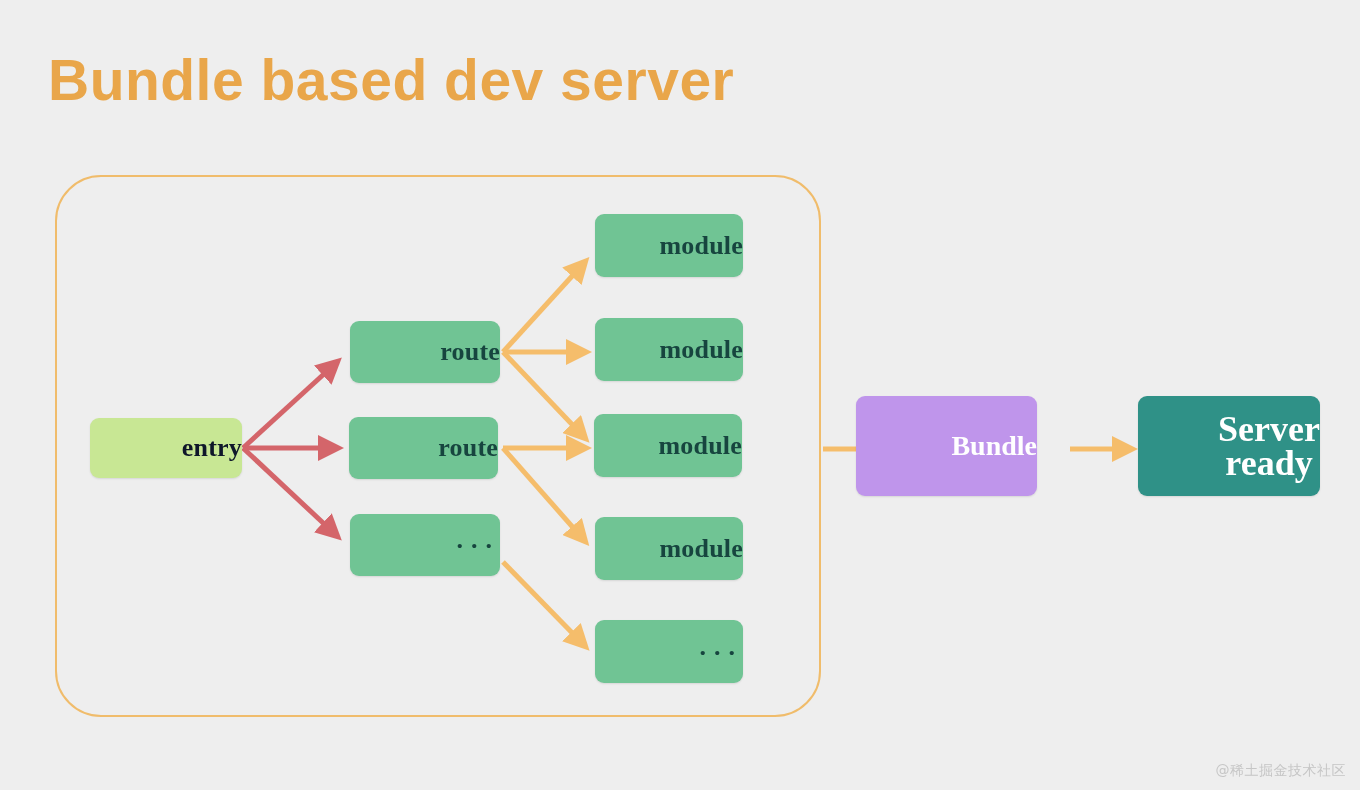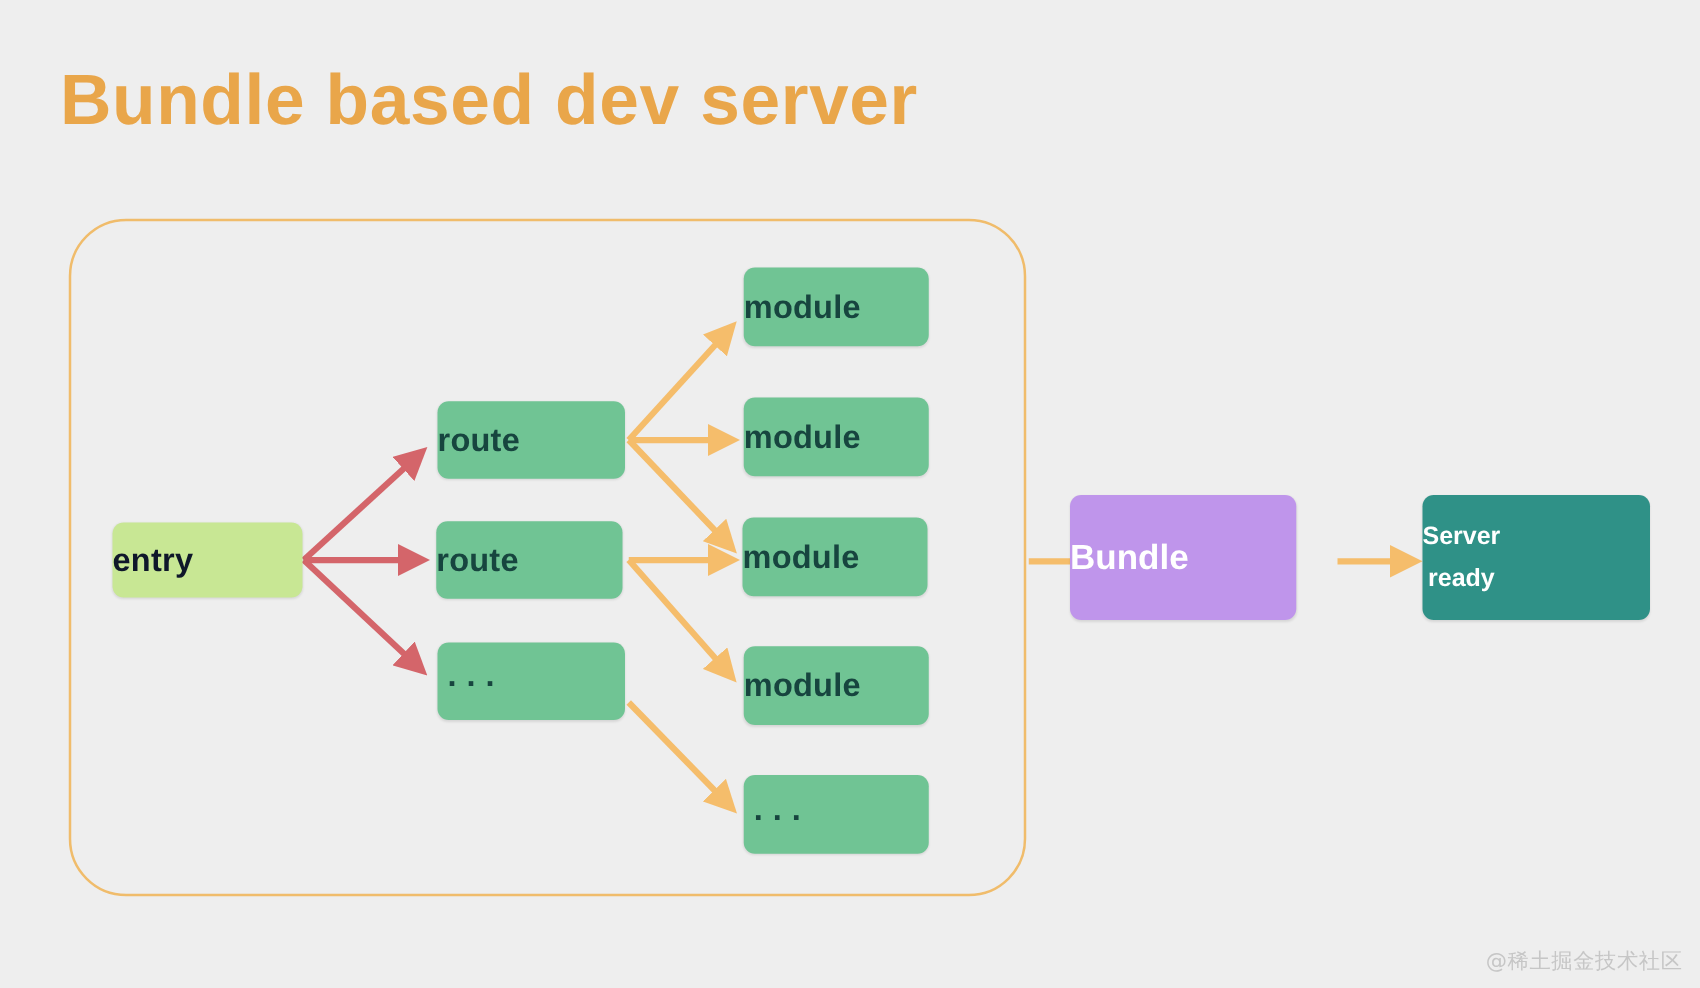--- a/index.html
+++ b/index.html
@@ -59,24 +59,25 @@
     height: 790px;
     pointer-events: none;
   }
 
   
   .node {
     position: absolute;
     box-sizing: border-box;
     display: flex;
     align-items: center;
-    justify-content: flex-start;
+    justify-content: flex-end;
     border-radius: 9px;
     box-shadow: 0 1px 2px rgba(0,0,0,0.10);
     text-align: center;
+    font-family: Liberation Serif, serif;
   }
   .node-label {
     display: block;
     white-space: pre-line;
   }
 
   .node.entry {
     background: #c8e794;
     color: #0f172a;
     font-size: 26px;
@@ -101,31 +102,31 @@
   }
   .node.bundle {
     background: #bf95eb;
     color: #ffffff;
     font-size: 28px;
     font-weight: 700;
   }
   .node.server {
     background: #2f9187;
     color: #ffffff;
-    font-size: 20px;
+    font-size: 36px;
     font-weight: 700;
     line-height: 34px;
   }
 
   
   #watermark {
     position: absolute;
     right: 14px;
     bottom: 10px;
-    font-size: 17px;
+    font-size: 14px;
     color: #c6c6c6;
     font-family: "DejaVu Sans", sans-serif;
     letter-spacing: 0.5px;
     white-space: nowrap;
   }
 </style>
 </head>
 <body>
 
 <div id="slide">

